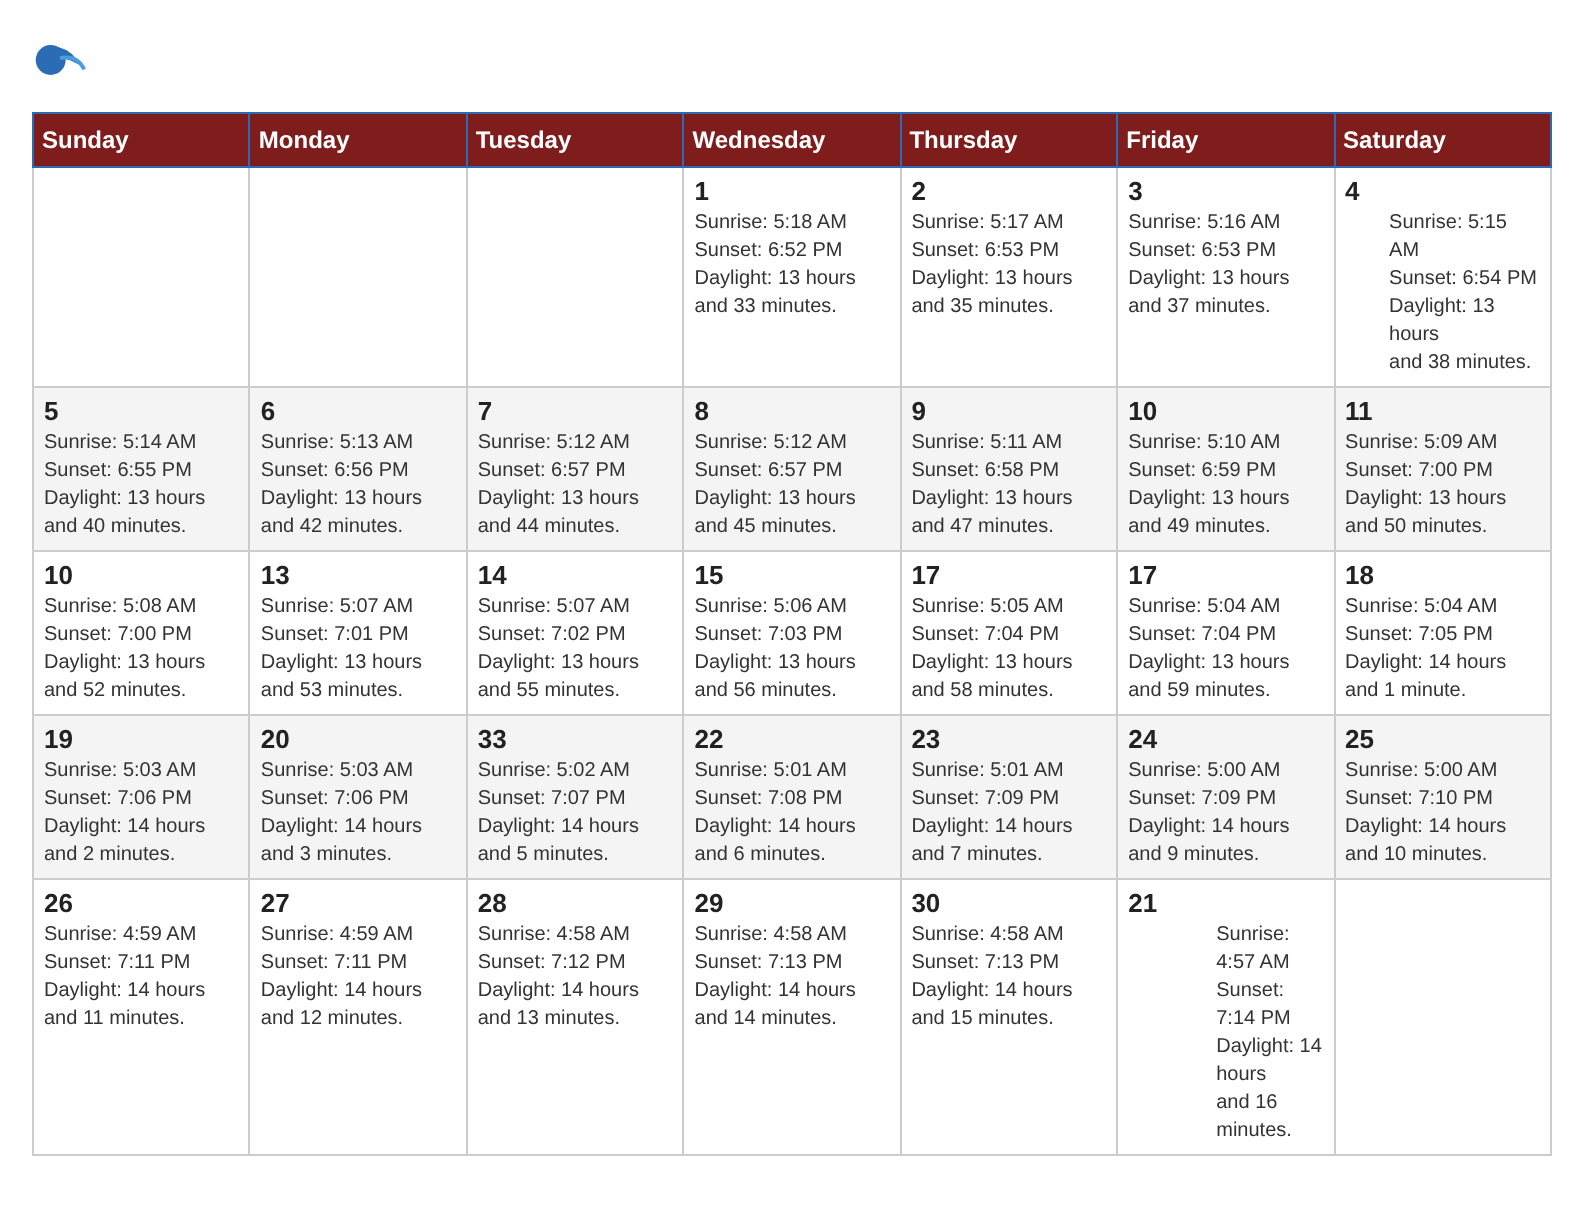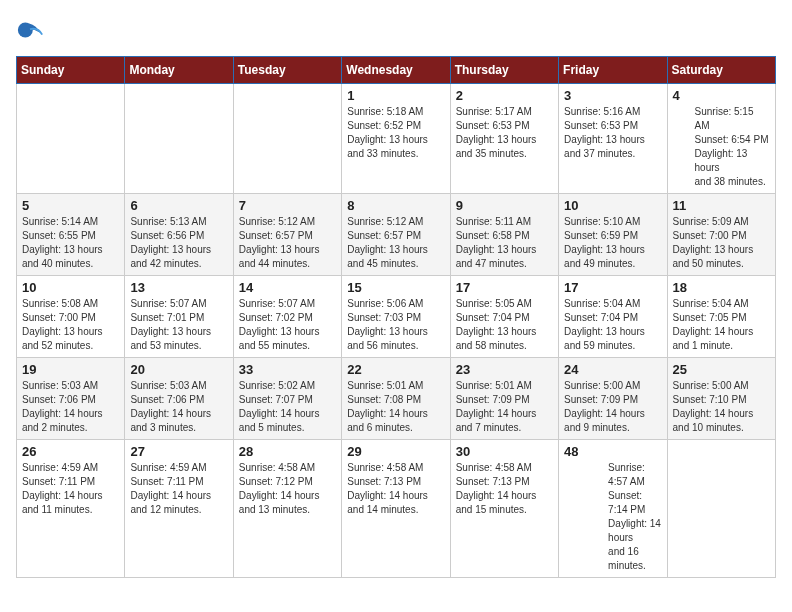--- a/index.html
+++ b/index.html
@@ -340,21 +340,21 @@
 and 14 minutes.</div>
         </td>
         <td>
           <span class="day-num">30</span>
           <div class="day-info" style="white-space: pre-line;">Sunrise: 4:58 AM
 Sunset: 7:13 PM
 Daylight: 14 hours
 and 15 minutes.</div>
         </td>
         <td>
-          <span class="day-num">48</span>
+          <span class="day-num">21</span>
           <div class="day-info" style="white-space: pre-line; margin-left: 44px;">Sunrise: 4:57 AM
 Sunset: 7:14 PM
 Daylight: 14 hours
 and 16 minutes.</div>
         </td>
         <td class="empty-cell"></td>
       </tr>
     </tbody>
 </table>
 

